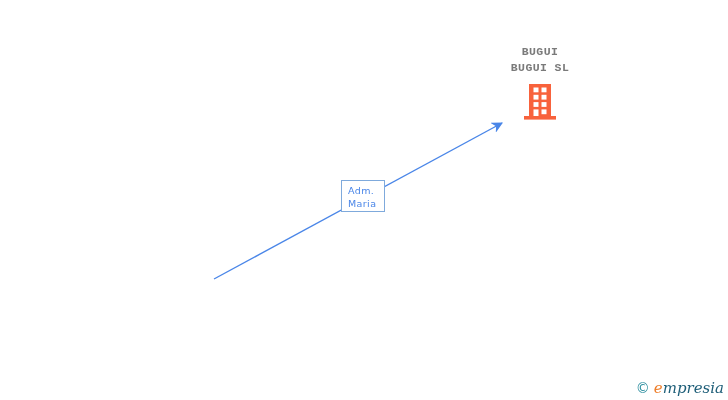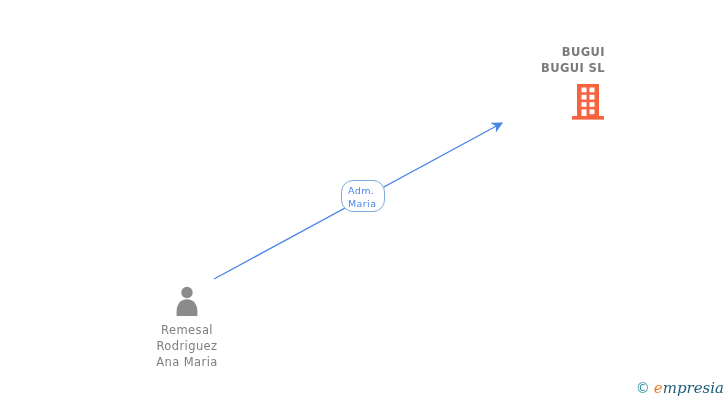--- a/index.html
+++ b/index.html
@@ -17,34 +17,35 @@
     width: 728px; height: 400px;
     pointer-events: none;
   }
   .edge-label {
     position: absolute;
     left: 341px; top: 180px;
     width: 44px; height: 32px;
     box-sizing: border-box;
     background: #ffffff;
     border: 1px solid #7FAADC;
-    border-radius: 12px;
+    border-radius: 0;
     color: #4A86E8;
     font-size: 9.5px;
     line-height: 13px;
     padding: 3px 0 0 6px;
     letter-spacing: 0.4px;
     cursor: pointer;
   }
   .company-node {
     position: absolute;
     left: 475px; top: 44px;
     width: 130px;
-    text-align: right;
+    text-align: center;
     cursor: pointer;
+    font-family: Liberation Mono, monospace;
   }
   .company-name {
     color: #7A7A7A;
     font-weight: bold;
     font-size: 11.5px;
     line-height: 16px;
     letter-spacing: 0.4px;
   }
   .company-icon-wrap { margin-top: 8px; line-height: 0; }
   .person-node {
@@ -117,31 +118,18 @@
         <rect x="10.5" y="10.8" width="5" height="4.8" fill="#ffffff"></rect>
         <rect x="18.5" y="10.8" width="5" height="4.8" fill="#ffffff"></rect>
         <rect x="10.5" y="18.1" width="5" height="4.8" fill="#ffffff"></rect>
         <rect x="18.5" y="18.1" width="5" height="4.8" fill="#ffffff"></rect>
         <rect x="10.5" y="25.4" width="5" height="6.6" fill="#ffffff"></rect>
         <rect x="18.5" y="25.4" width="5" height="4.8" fill="#ffffff"></rect>
       </svg>
     </div>
   </div>
 
-  <div class="person-node">
-    <div class="person-icon-wrap">
-      <svg width="30" height="30" viewBox="0 0 30 30" xmlns="http://www.w3.org/2000/svg">
-        <circle cx="15" cy="6.5" r="5.7" fill="#8B8B8B"></circle>
-        <path d="M15 13.2 C8.2 13.2 4.6 18.6 4.6 25.6 L4.6 30 L25.4 30 L25.4 25.6 C25.4 18.6 21.8 13.2 15 13.2 Z" fill="#8B8B8B"></path>
-      </svg>
-    </div>
-    <div class="person-name">
-      <div>Remesal</div>
-      <div>Rodriguez</div>
-      <div>Ana Maria</div>
-    </div>
-  </div>
 
   <div class="brand-footer">
     <span class="copyright-glyph">©</span><span class="brand-word"><span class="brand-initial">e</span><span class="brand-rest">mpresia</span></span>
   </div>
 
 </div>
 
 </body></html>

